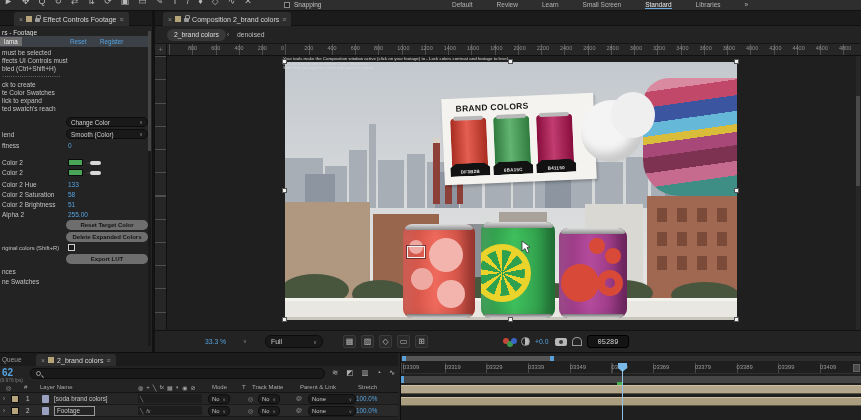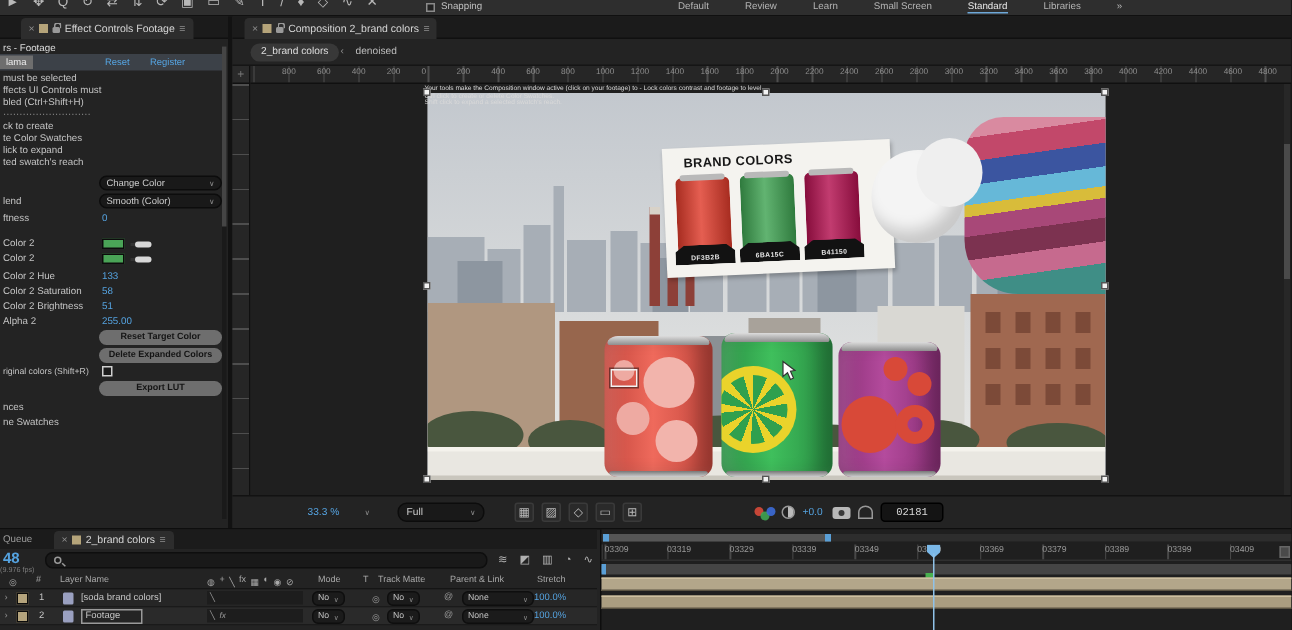--- a/index.html
+++ b/index.html
@@ -453,36 +453,36 @@
         </div>
       <span class="rgbdots" style="left:348px;top:7px;">
         <i style="left:0;top:0;background:#d84a3a;"></i>
           <i style="left:4px;top:3px;background:#3fa352;"></i>
           <i style="left:8px;top:0;background:#3c6cd8;"></i>
       </span>
       <span class="abs" style="left:366px;top:6px;width:9px;height:9px;border:1px solid #999;border-radius:50%;background:linear-gradient(90deg,#222 50%,#bbb 50%);"></span>
       <span class="abs blue" style="left:380px;top:7px;">+0.0</span>
       <span class="camicon" style="left:400px;top:7px;"></span>
       <span class="abs" style="left:417px;top:6px;width:10px;height:9px;border:1px solid #999;border-radius:50% 50% 0 0;"></span>
-      <div id="tcode">02181</div>
+      <div id="tcode">05289</div>
     </div>
   </div>
 
   <div id="tl">
     <div id="tl-tabs">
       <span class="abs smalltxt" style="left:2px;top:3px;color:#9a9a9a;">Queue</span>
       <div class="ptab" style="left:36px;top:1px;height:12px;">
         <span class="x">×</span>
         <span class="sq"></span>
         <span>2_brand colors</span>
         <span class="menu-g">≡</span>
       </div>
     </div>
 
-    <div id="tl-time">48</div>
+    <div id="tl-time">62</div>
     <div id="tl-fps">(9.976 fps)</div>
     <div id="tl-search">
         <span class="mag"></span>
       </div>
     <div id="tl-icons">
         <span>≋</span>
         <span>◩</span>
         <span>▥</span>
         <span>◔</span>
         <span>∿</span>

